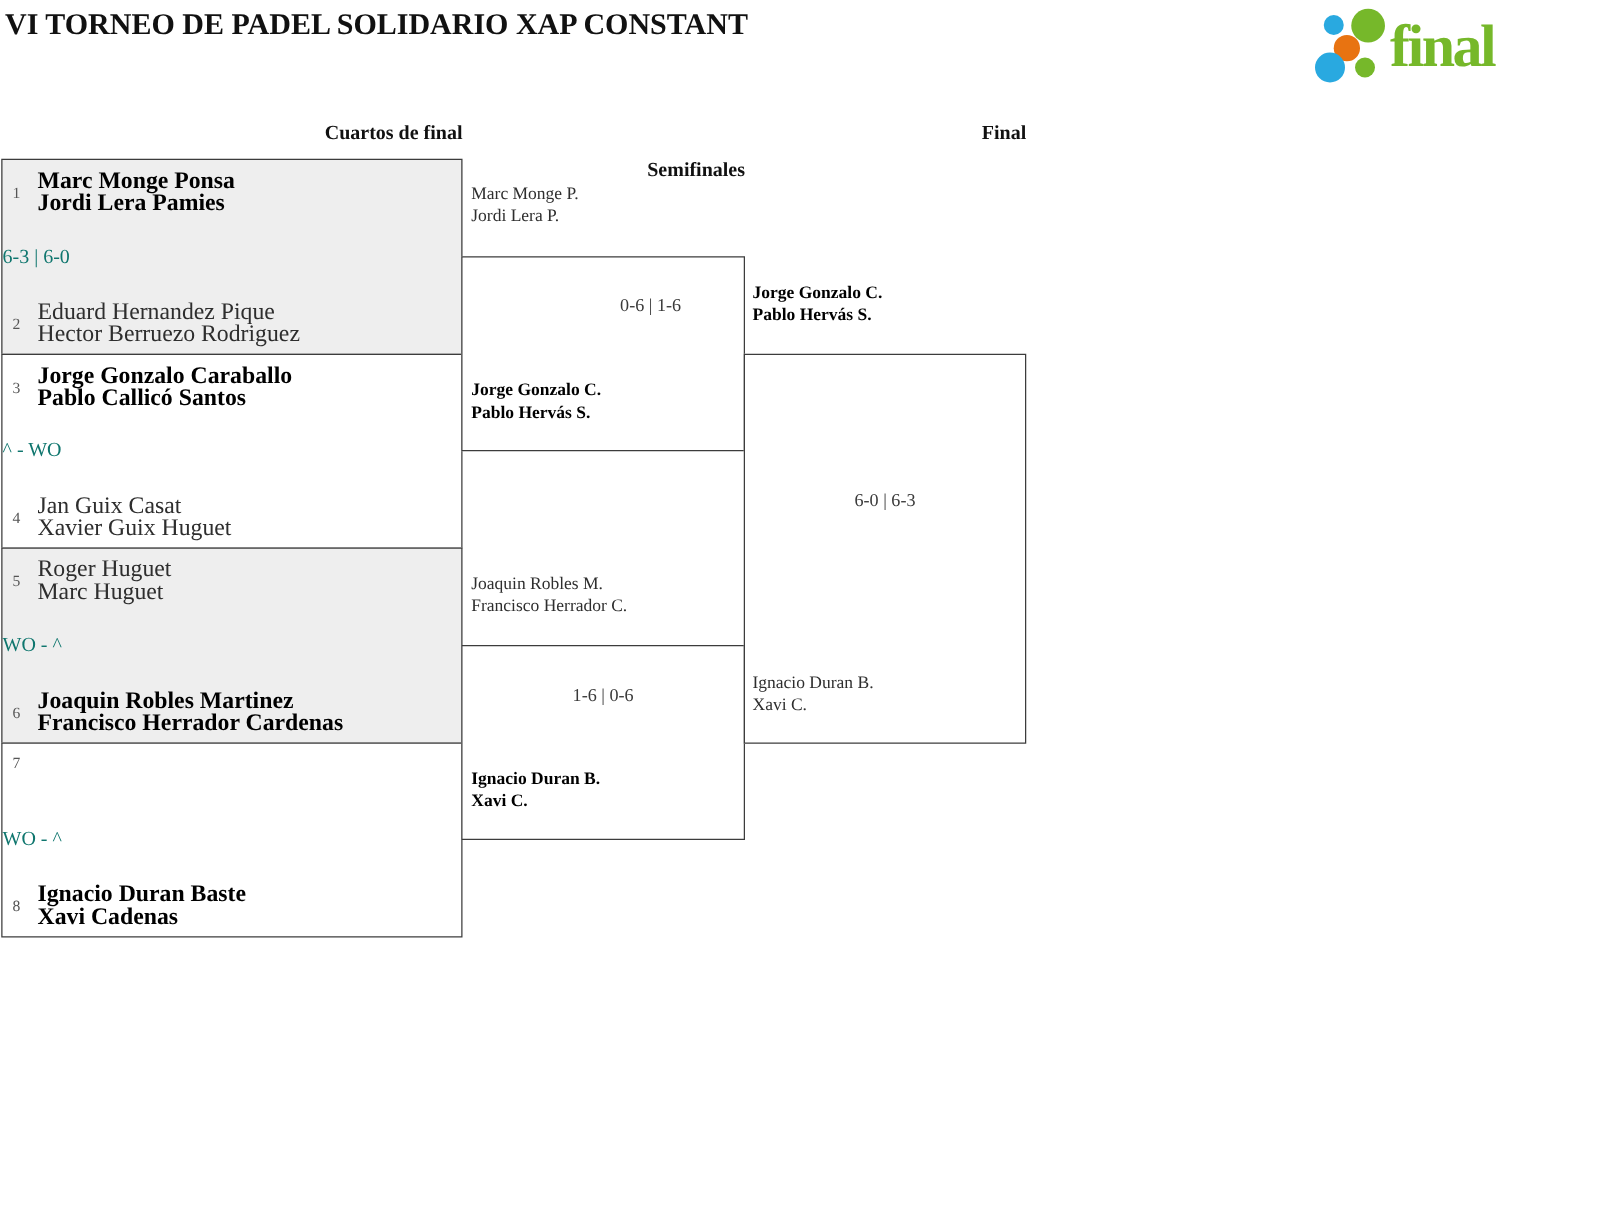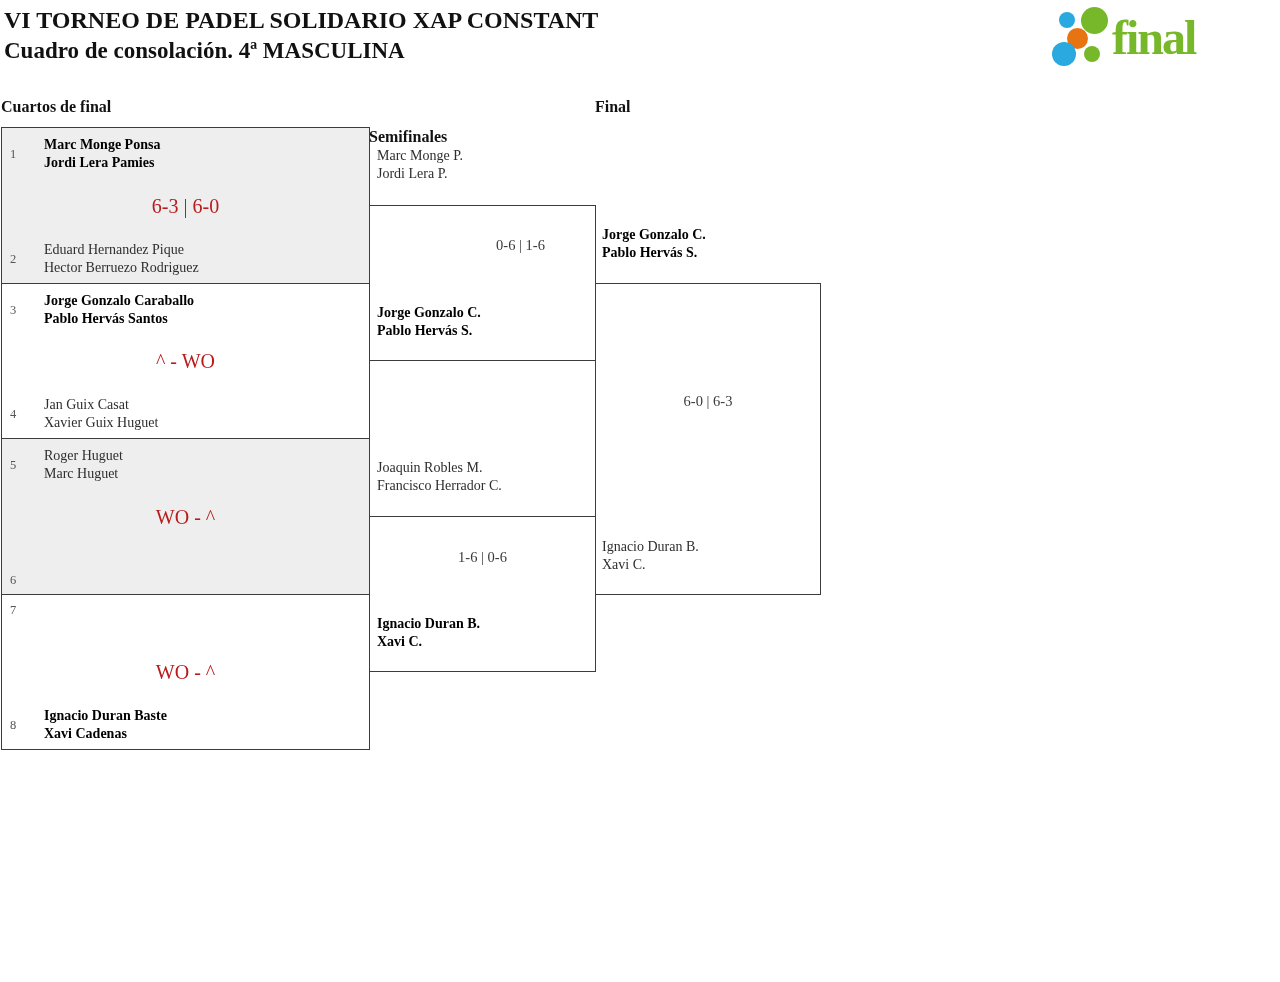--- a/index.html
+++ b/index.html
@@ -3,40 +3,40 @@
 <meta charset="utf-8">
 <style>
   html,body { margin:0; padding:0; background:#fff; }
   .page {
     position:relative; width:1280px; height:876px; background:#fff;
     font-family:Liberation Serif, serif; overflow:hidden;padding-left:28px;
   }
   .title1 { position:absolute; left:4px; top:7px; font-size:24px; font-weight:700; color:#111; }
   .title2 { position:absolute; left:4px; top:38px; font-size:23px; font-weight:700; color:#111; }
 
-  .round-header { position:absolute; top:98px; font-size:16px; font-weight:700; color:#111; text-align:left; }
+  .round-header { position:absolute; top:98px; font-size:16px; font-weight:700; color:#111; text-align:right; }
   .rh-qf { left:1px;   width:369px; }
   .rh-sf { left:369px; width:227px;margin-top:30px; }
   .rh-f  { left:595px; width:226px; }
 
   .box { position:absolute; box-sizing:border-box; border:1px solid #3c3c3c; background:#fff; }
   .box.shaded { background:#eeeeee; }
 
   .qf { left:1px; width:369px; }
 
   .qf-team { position:absolute; left:8px; right:8px; display:flex; align-items:center; }
   .qf-team.top { top:8px; }
   .qf-team.bottom { bottom:6px; }
   .seed { width:15px; flex:none; font-size:12.5px; color:#555; text-align:left; }
-  .names { margin-left:19px; font-size:14px; line-height:18px; color:#2e2e2e; }
+  .names { margin-left:5px; font-size:19px; line-height:18px; color:#2e2e2e; }
   .winner .names, .pair-label.winner { font-weight:700; color:#000; }
 
   .qf-score {
     position:absolute; left:0; right:0; top:50%; transform:translateY(-50%);
-    text-align:center; font-size:20px; color:#b91c1c;
+    text-align:left; font-size:16px; color:#0f766e;
   }
 
   .pair-label { position:absolute; font-size:14px; line-height:18px; color:#2e2e2e; }
   .mid-score { position:absolute; text-align:center; font-size:14.5px; color:#3a3a3a; }
 
   
   .logo { position:absolute; left:1048px; top:4px; width:228px; height:72px; cursor:pointer; }
   .dot { position:absolute; border-radius:50%; }
   .dot-blue-small  { left:11px; top:8px;  width:16px; height:16px; }
   .dot-green-large { left:33px; top:3px;  width:27px; height:27px; }
@@ -47,21 +47,20 @@
     position:absolute; left:64px; top:3px; font-size:48px; font-weight:800;
     letter-spacing:-2px; line-height:62px;
   }
 </style>
 </head>
 <body>
 
 <div class="page">
 
   <div class="title1">VI TORNEO DE PADEL SOLIDARIO XAP CONSTANT</div>
-  <div class="title2">Cuadro de consolación. 4ª MASCULINA</div>
 
   <div class="logo">
     <span class="dot dot-blue-small" style="background: rgb(41, 169, 224);"></span>
     <span class="dot dot-green-large" style="background: rgb(118, 184, 42);"></span>
     <span class="dot dot-orange" style="background: rgb(232, 115, 17);"></span>
     <span class="dot dot-blue-large" style="background: rgb(41, 169, 224);"></span>
     <span class="dot dot-green-small" style="background: rgb(118, 184, 42);"></span>
     <span class="logo-text" style="color: rgb(118, 184, 42);">final</span>
   </div>
 
@@ -85,21 +84,21 @@
         <div>Hector Berruezo Rodriguez</div>
       </span>
     </div>
   </div>
 
   <div class="box qf" style="top:283px;height:156px;">
     <div class="qf-team top winner">
       <span class="seed">3</span>
       <span class="names">
         <div>Jorge Gonzalo Caraballo</div>
-        <div>Pablo Hervás Santos</div>
+        <div>Pablo Callicó Santos</div>
       </span>
     </div>
     <div class="qf-score">^ - WO</div>
     <div class="qf-team bottom">
       <span class="seed">4</span>
       <span class="names">
         <div>Jan Guix Casat</div>
         <div>Xavier Guix Huguet</div>
       </span>
     </div>
@@ -109,20 +108,24 @@
     <div class="qf-team top">
       <span class="seed">5</span>
       <span class="names">
         <div>Roger Huguet</div>
         <div>Marc Huguet</div>
       </span>
     </div>
     <div class="qf-score">WO - ^</div>
     <div class="qf-team bottom winner">
       <span class="seed">6</span>
+      <span class="names">
+        <div>Joaquin Robles Martinez</div>
+        <div>Francisco Herrador Cardenas</div>
+      </span>
     </div>
   </div>
 
   <div class="box qf" style="top:594px;height:156px;">
     <div class="qf-team top">
       <span class="seed">7</span>
     </div>
     <div class="qf-score">WO - ^</div>
     <div class="qf-team bottom winner">
       <span class="seed">8</span>

